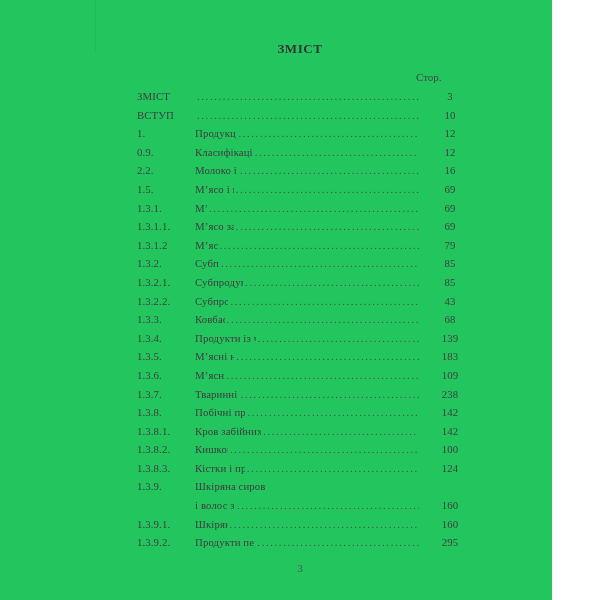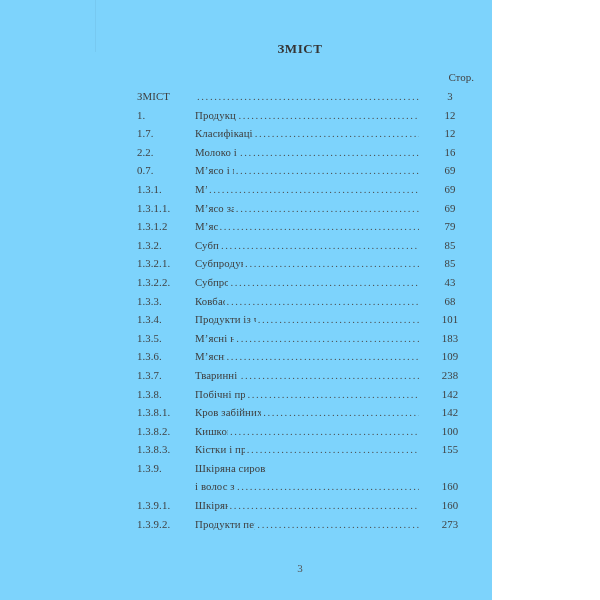--- a/index.html
+++ b/index.html
@@ -3,23 +3,23 @@
 <meta charset="utf-8">
 <style>
   * { margin: 0; padding: 0; box-sizing: border-box; }
   html, body { width: 600px; height: 600px; }
   body {
     background: #ffffff;
     font-family: "Liberation Serif", "DejaVu Serif", serif;
   }
   .page {
     position: relative;
-    width: 492px;
+    width: 552px;
     height: 600px;
-    background: #7dd3fc;
+    background: #22c55e;
     color: #3f3f3f;
     overflow: hidden;
   }
   
   .scan-line {
     position: absolute;
     left: 95px;
     top: 0;
     width: 1px;
     height: 52px;
@@ -34,21 +34,21 @@
     font-weight: bold;
     font-size: 13px;
     letter-spacing: 0.6px;
     color: #353535;
   }
   .stor-label {
     position: absolute;
     top: 71px;
     left: 416px;
     width: 58px;
-    text-align: right;
+    text-align: left;
     font-size: 11px;
     color: #444;
   }
   .toc {
     position: absolute;
     top: 87px;
     left: 137px;
     width: 341px;
     font-size: 10.8px;
     letter-spacing: 0.1px;
@@ -103,45 +103,53 @@
   <div class="toc">
       <div class="row">
     <span class="num">ЗМІСТ</span>
     <span class="mid">
       <span class="ttl"></span>
       <span class="dots"></span>
     </span>
     <span class="pg">3</span>
   </div>
       <div class="row">
+    <span class="num">ВСТУП</span>
+    <span class="mid">
+      <span class="ttl"></span>
+      <span class="dots"></span>
+    </span>
+    <span class="pg">10</span>
+  </div>
+      <div class="row">
     <span class="num">1.</span>
     <span class="mid">
       <span class="ttl">Продукція тваринництва</span>
       <span class="dots"></span>
     </span>
     <span class="pg">12</span>
   </div>
       <div class="row">
-    <span class="num">1.7.</span>
+    <span class="num">0.9.</span>
     <span class="mid">
       <span class="ttl">Класифікація продукції тваринництва</span>
       <span class="dots"></span>
     </span>
     <span class="pg">12</span>
   </div>
       <div class="row">
     <span class="num">2.2.</span>
     <span class="mid">
       <span class="ttl">Молоко і молокопродукти</span>
       <span class="dots"></span>
     </span>
     <span class="pg">16</span>
   </div>
       <div class="row">
-    <span class="num">0.7.</span>
+    <span class="num">1.5.</span>
     <span class="mid">
       <span class="ttl">М’ясо і м’ясопродукти</span>
       <span class="dots"></span>
     </span>
     <span class="pg">69</span>
   </div>
       <div class="row">
     <span class="num">1.3.1.</span>
     <span class="mid">
       <span class="ttl">М’ясо</span>
@@ -196,21 +204,21 @@
       <span class="dots"></span>
     </span>
     <span class="pg">68</span>
   </div>
       <div class="row">
     <span class="num">1.3.4.</span>
     <span class="mid">
       <span class="ttl">Продукти із частин туш забійних тварин</span>
       <span class="dots"></span>
     </span>
-    <span class="pg">101</span>
+    <span class="pg">139</span>
   </div>
       <div class="row">
     <span class="num">1.3.5.</span>
     <span class="mid">
       <span class="ttl">М’ясні напівфабрикати</span>
       <span class="dots"></span>
     </span>
     <span class="pg">183</span>
   </div>
       <div class="row">
@@ -252,21 +260,21 @@
       <span class="dots"></span>
     </span>
     <span class="pg">100</span>
   </div>
       <div class="row">
     <span class="num">1.3.8.3.</span>
     <span class="mid">
       <span class="ttl">Кістки і продукти їх переробки</span>
       <span class="dots"></span>
     </span>
-    <span class="pg">155</span>
+    <span class="pg">124</span>
   </div>
       <div class="row cont-head">
     <span class="num">1.3.9.</span>
     <span class="mid">
       <span class="ttl">Шкіряна сировина та продукти її переробки, вовна</span>
       <span class="dots"></span>
     </span>
     <span class="pg"></span>
   </div>
       <div class="row">
@@ -284,18 +292,18 @@
       <span class="dots"></span>
     </span>
     <span class="pg">160</span>
   </div>
       <div class="row">
     <span class="num">1.3.9.2.</span>
     <span class="mid">
       <span class="ttl">Продукти переробки шкіряної сировини</span>
       <span class="dots"></span>
     </span>
-    <span class="pg">273</span>
+    <span class="pg">295</span>
   </div>
     </div>
 
   <div class="footer-num">3</div>
 </div>
 
 </body></html>

